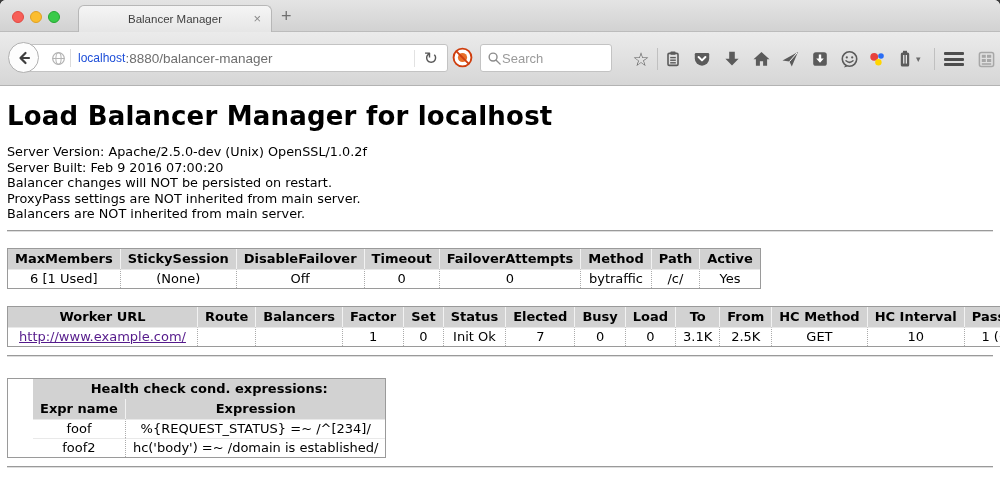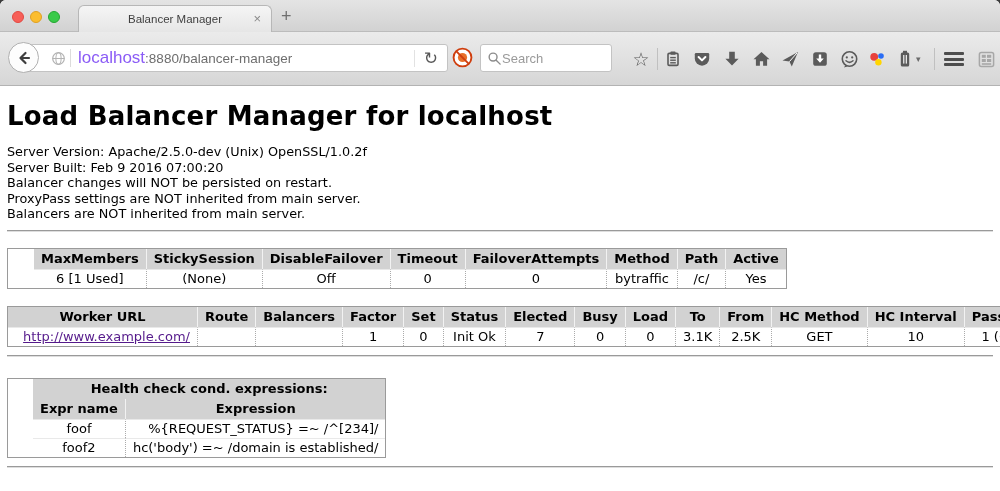--- a/index.html
+++ b/index.html
@@ -39,21 +39,21 @@
     position:absolute; left:8px; top:10px; width:31px; height:31px; border-radius:50%;
     background:#fdfdfd; border:1px solid #b0b0b0; display:flex; align-items:center; justify-content:center; z-index:2;
   }
   .urlbar {
     position:absolute; left:24px; top:12px; width:424px; height:28px;
     background:#ffffff; border:1px solid #c3c3c3; border-radius:3px;
     display:flex; align-items:center; padding-left:24px;
   }
   .globe { margin:0 4px 0 2px; }
   .url-sep { width:1px; height:18px; background:#dcdcdc; margin-right:7px; }
-  .url-host { font-size:17px; color:#8b5cf6; }
+  .url-host { font-size:12px; color:#1d4ed8; }
   .url-path { font-size:13.5px; color:#6e6e6e; }
   .reload { margin-left:auto; padding:0 9px; border-left:1px solid #e2e2e2; font-size:15px; color:#4e4e4e; }
   .blocked { position:absolute; left:452px; top:15px; }
   .searchbar {
     position:absolute; left:480px; top:12px; width:132px; height:28px;
     background:#ffffff; border:1px solid #c3c3c3; border-radius:3px;
     display:flex; align-items:center; padding:0 6px;
   }
   .searchbar input {
     border:none; outline:none; width:90px; font-size:13px; color:#1d4ed8;
@@ -82,22 +82,22 @@
   table.apache th {
     background:#d2d2d2; font-weight:bold; padding:1px 7px; text-align:center;
     border-right:1px solid #f2f2f2; height:20px; white-space:nowrap;
   }
   table.apache th:last-child { border-right:none; }
   table.apache td {
     padding:1px 7px; text-align:center; height:19px; white-space:nowrap;
     border-right:1px dotted #ababab; border-top:1px solid #e9e9e9;
   }
   table.apache td:last-child { border-right:none; }
-  table.apache td.lft { text-align:right; }
-  .t1 { margin-top:16px;padding-left:26px; }
+  table.apache td.lft { text-align:center; }
+  .t1 { margin-top:16px; }
   .t2 { margin-top:17px; }
   .t3 { margin-top:21px;padding-left:25px; }
   .hr2 { margin-top:7px; }
   .hr3 { margin-top:5px; }
 </style>
 </head>
 <body>
 
 <div class="window">
 

